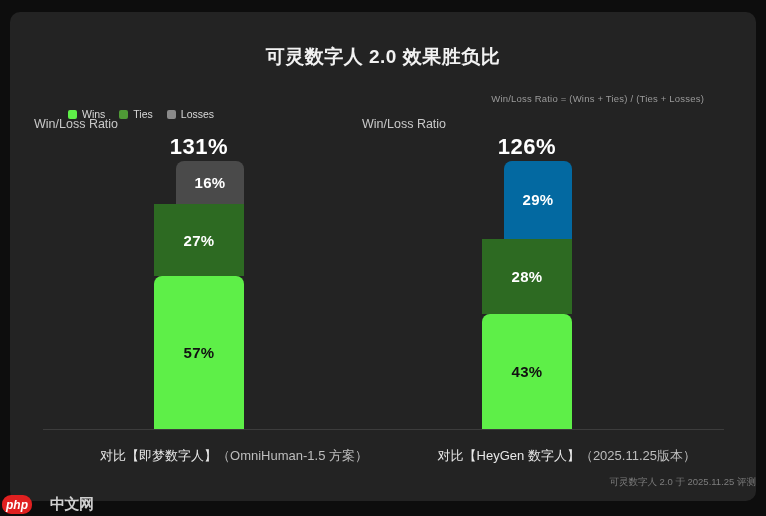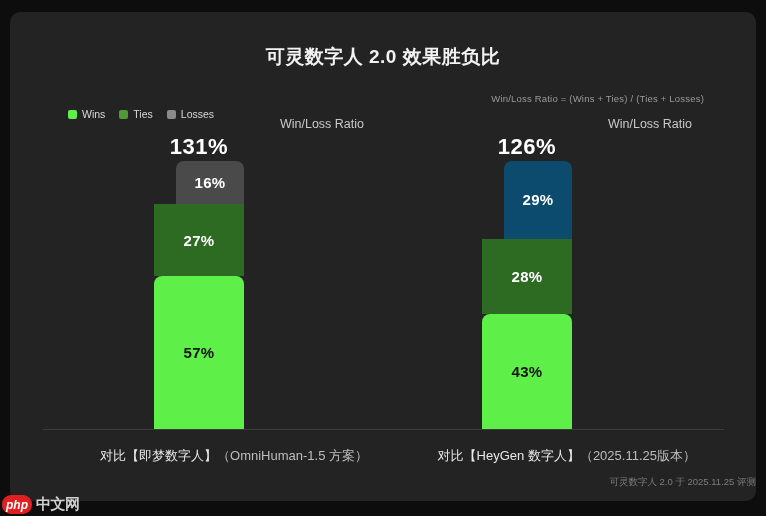--- a/index.html
+++ b/index.html
@@ -53,21 +53,21 @@
     position: absolute;
     left: 0; top: 0; width: 746px; height: 489px;
   }
 
   .group { position: absolute; top: 0; width: 330px; height: 489px; }
   .group.left  { left: 24px; }
   .group.right { left: 352px; }
 
   .ratio-caption {
     position: absolute; top: 105px; left: 0; width: 330px;
-    text-align: right;
+    text-align: left;
     color: #c9c9c9;
     font-size: 12.5px;
   }
   .ratio-value {
     position: absolute; top: 122px; left: 0; width: 330px;
     text-align: center;
     color: #ffffff;
     font-size: 22px;
     font-weight: 700;
     letter-spacing: 0.5px;
@@ -119,21 +119,21 @@
     text-align: right;
     color: #7d7d7d;
     font-size: 9.5px;
   }
 
   .watermark {
     position: absolute;
     left: 2px; bottom: 2px;
     display: flex;
     align-items: flex-end;
-    gap: 4px;
+    gap: 18px;
   }
   .wm-badge {
     display: flex; align-items: center; justify-content: center;
     width: 30px; height: 19px;
     border-radius: 9px;
     background: #e02020;
     color: #ffffff;
     font-size: 12px;
     font-weight: 700;
     font-style: italic;
@@ -189,21 +189,21 @@
         </div>
         <div class="group-caption">
           <span>对比【即梦数字人】</span><span class="sub">（OmniHuman-1.5 方案）</span>
         </div>
       </div>
 
       <div class="group right">
         <div class="ratio-caption">Win/Loss Ratio</div>
         <div class="ratio-value">126%</div>
         <div class="bar" style="height:268px">
-          <div class="seg losses" style="height:29%;background:#0c4a6e">
+          <div class="seg losses" style="height:29%;background:#0369a1">
             <span class="seg-label" style="color:#ffffff">29%</span>
           </div>
           <div class="seg ties" style="height:28%;background:#2d6a22">
             <span class="seg-label" style="color:#ffffff">28%</span>
           </div>
           <div class="seg wins" style="height:43%;background:#5eef48">
             <span class="seg-label" style="color:#111111">43%</span>
           </div>
         </div>
         <div class="group-caption">

